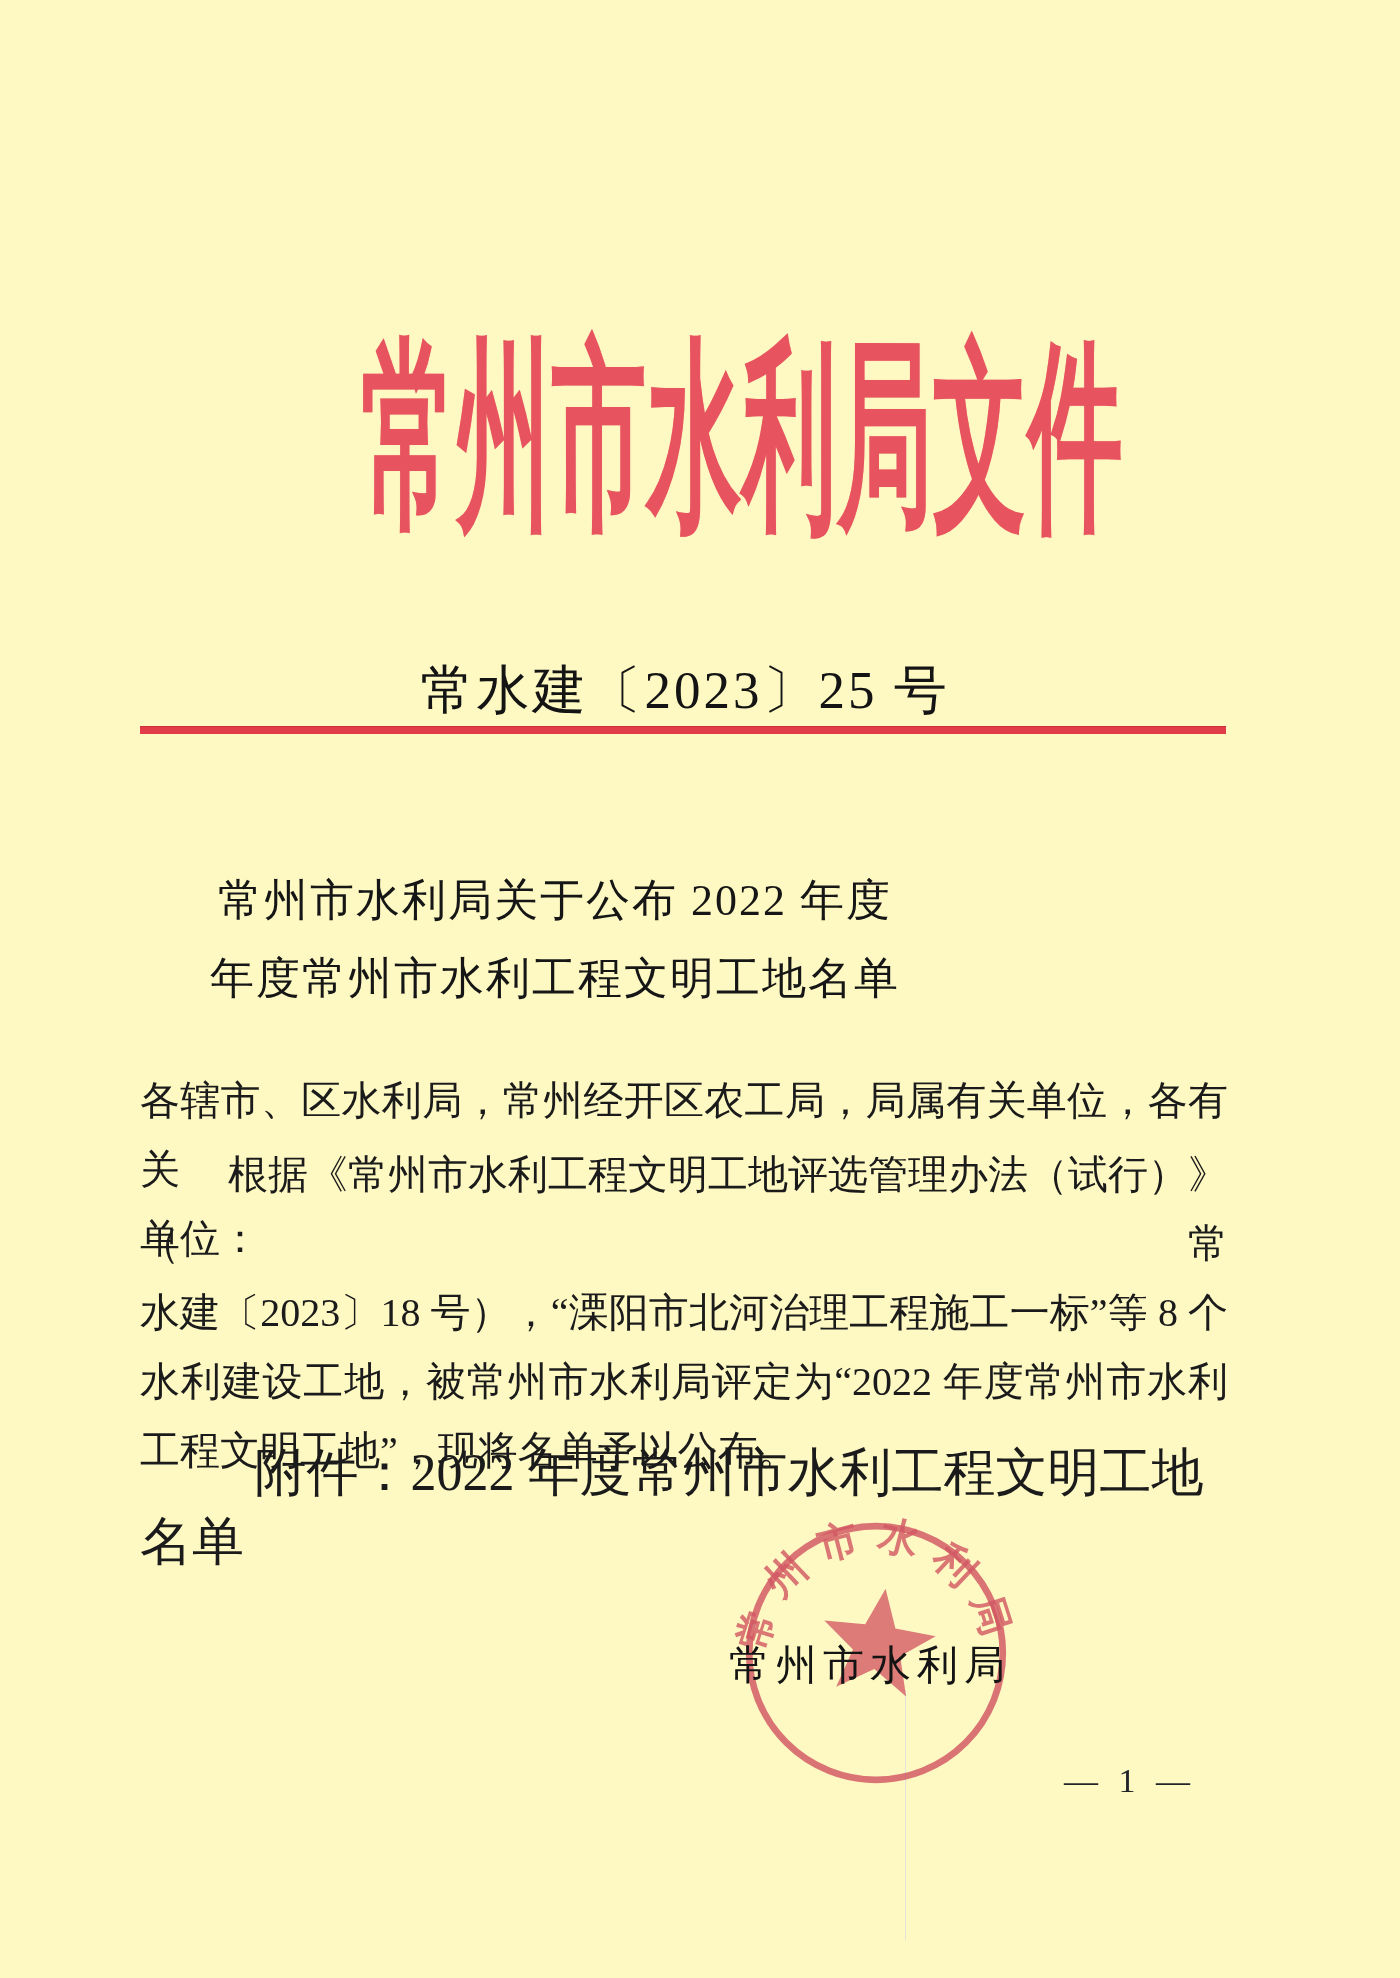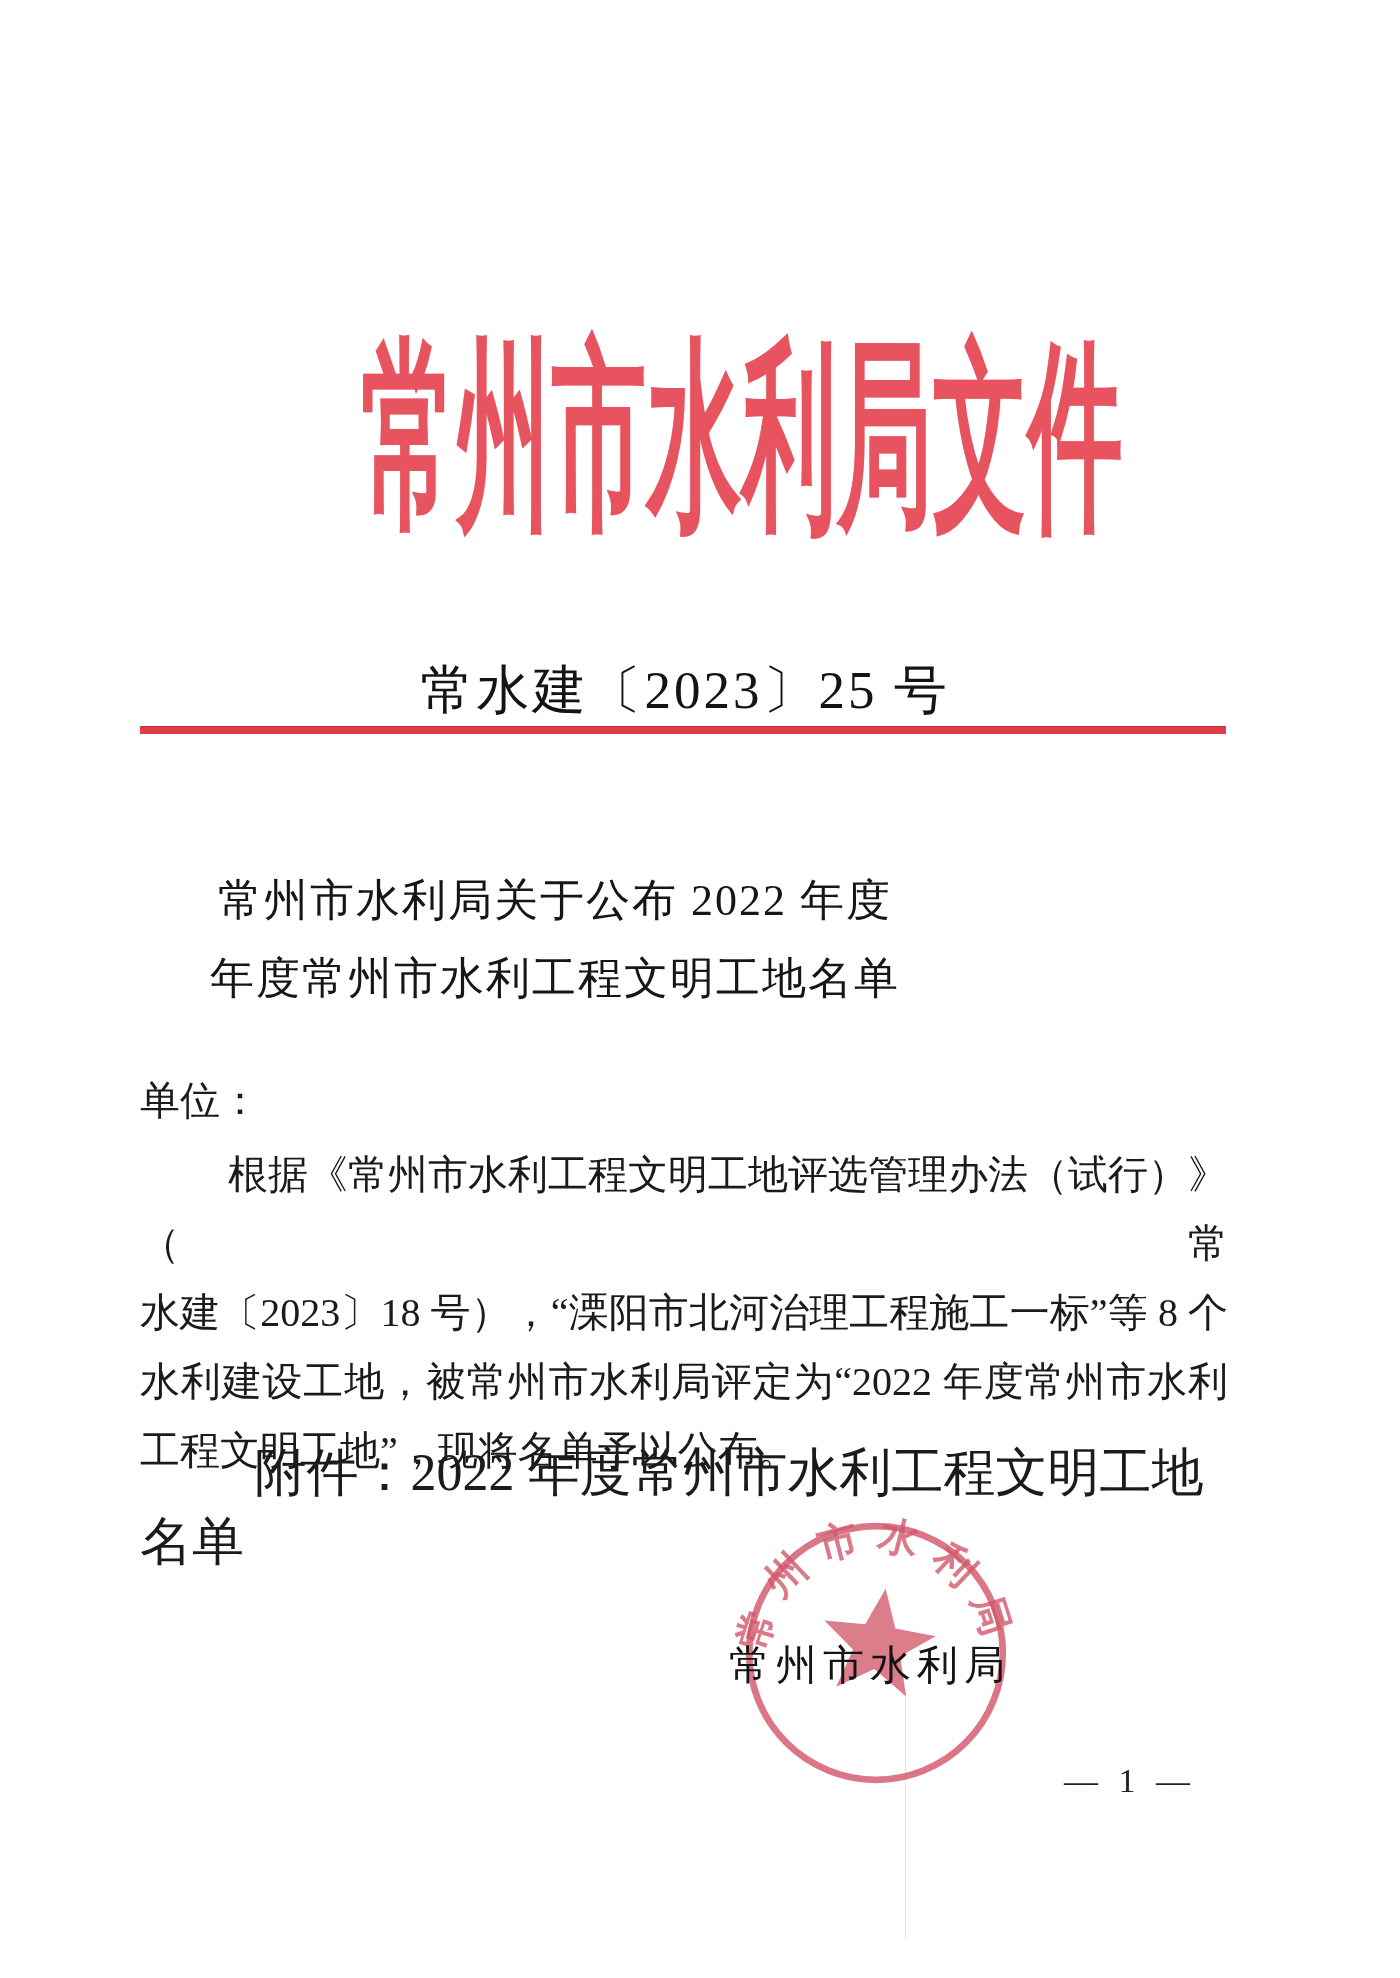--- a/index.html
+++ b/index.html
@@ -5,21 +5,21 @@
   html, body {
     margin: 0;
     padding: 0;
     background: #9a9a9a;
   }
   .page {
     position: relative;
     width: 1400px;
     height: 1978px;
     margin: 0 auto;
-    background: #ffffff;
+    background: #fef9c3;
     overflow: hidden;
     font-family: "Liberation Serif", "DejaVu Serif", serif;
     color: #1f1f1f;
   }
 
   
   .banner {
     position: absolute;
     top: 318px;
     left: 140px;
@@ -168,20 +168,21 @@
   <div class="doc-number">常水建〔2023〕25 号</div>
 
   <div class="red-rule"></div>
 
   <div class="doc-title">
     <div class="line">常州市水利局关于公布 2022 年度</div>
     <div class="line">年度常州市水利工程文明工地名单</div>
   </div>
 
   <div class="body-block" style="top:1066px;">
+    <div class="line j">各辖市、区水利局，常州经开区农工局，局属有关单位，各有关</div>
     <div class="line">单位：</div>
   </div>
 
   <div class="body-block" style="top:1140px;">
     <div class="line j indent">根据《常州市水利工程文明工地评选管理办法（试行）》（常</div>
     <div class="line j">水建〔2023〕18 号），“溧阳市北河治理工程施工一标”等 8 个</div>
     <div class="line j">水利建设工地，被常州市水利局评定为“2022 年度常州市水利</div>
     <div class="line">工程文明工地”，现将名单予以公布。</div>
   </div>
 

